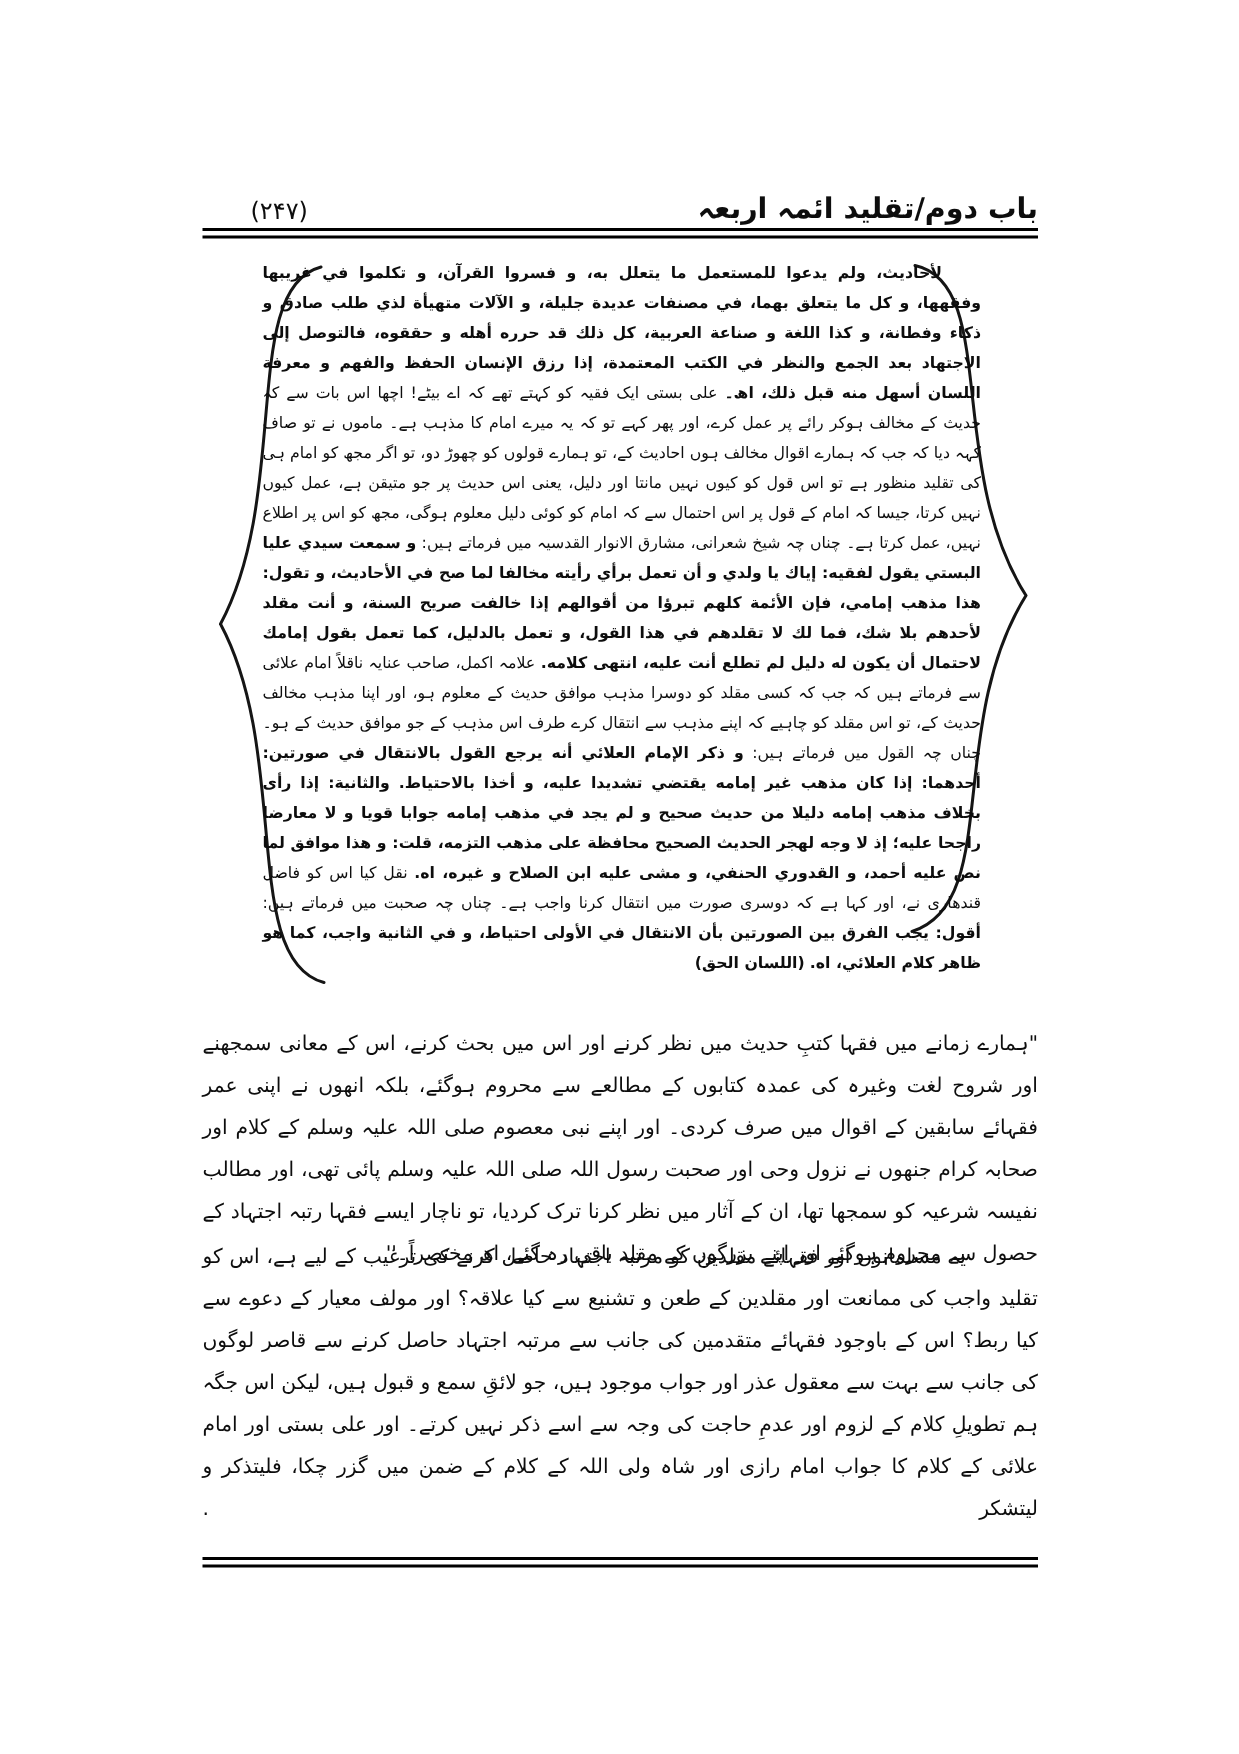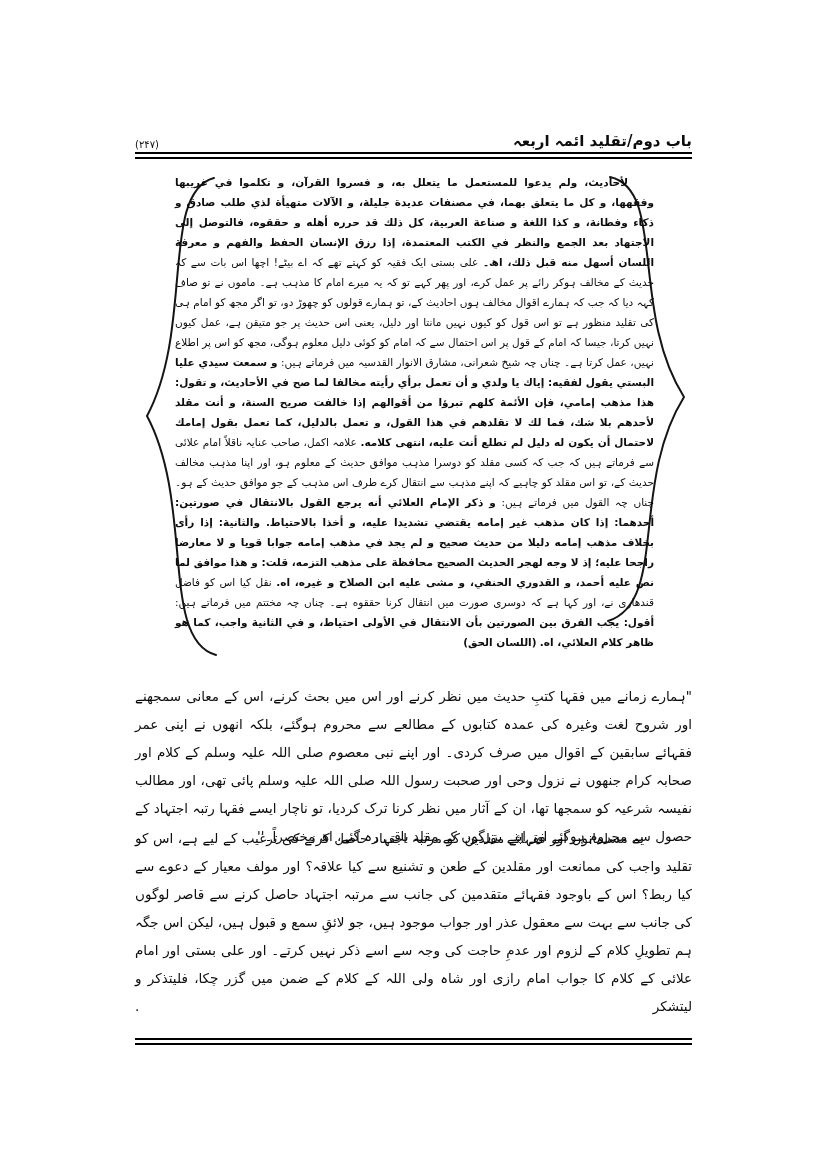--- a/index.html
+++ b/index.html
@@ -5,22 +5,22 @@
   html,body{margin:0;padding:0;}
   body{
     width:826px;height:1169px;background:#ffffff;color:#0d0d0d;
     font-family:"DejaVu Sans", sans-serif;
     position:relative;overflow:hidden;
   }
   .page{position:absolute;inset:0;background:#ffffff;}
   .col{position:absolute;left:135px;width:557px;direction:rtl;}
   
   .header{top:124px;height:26px;display:flex;justify-content:space-between;align-items:flex-end;}
-  .chapter-title{font-size:15px;font-weight:bold;}
-  .page-number{font-size:10px;direction:ltr;}
+  .chapter-title{font-size:19px;font-weight:bold;}
+  .page-number{font-size:16px;direction:ltr;margin-left:32px;}
   
   .rule-double{position:absolute;left:135px;width:557px;height:3px;
     border-top:2px solid #000;border-bottom:2px solid #000;}
   .rule-top{top:152px;}
   .rule-bottom{top:1038px;}
   
   .matn-wrap{top:172px;height:478px;overflow:hidden;padding:0 38px 0 40px;box-sizing:border-box;}
   .matn{
     margin:0;font-size:10.5px;line-height:20px;
     text-align:justify;text-align-last:right;
@@ -60,21 +60,21 @@
     </g>
   </svg>
 
   <div class="col matn-wrap">
     <p class="matn">
       <span class="run-arabic indent">لأحاديث، ولم يدعوا للمستعمل ما يتعلل به، و فسروا القرآن، و تكلموا في غريبها وفقهها، و كل ما يتعلق بهما، في مصنفات عديدة جليلة، و الآلات متهيأة لذي طلب صادق و ذكاء وفطانة، و كذا اللغة و صناعة العربية، كل ذلك قد حرره أهله و حققوه، فالتوصل إلى الاجتهاد بعد الجمع والنظر في الكتب المعتمدة، إذا رزق الإنسان الحفظ والفهم و معرفة اللسان أسهل منه قبل ذلك، اھ۔</span>
       <span class="run-urdu">علی بستی ایک فقیہ کو کہتے تھے کہ اے بیٹے! اچھا اس بات سے کہ حدیث کے مخالف ہوکر رائے پر عمل کرے، اور پھر کہے تو کہ یہ میرے امام کا مذہب ہے۔ ماموں نے تو صاف کہہ دیا کہ جب کہ ہمارے اقوال مخالف ہوں احادیث کے، تو ہمارے قولوں کو چھوڑ دو، تو اگر مجھ کو امام ہی کی تقلید منظور ہے تو اس قول کو کیوں نہیں مانتا اور دلیل، یعنی اس حدیث پر جو متیقن ہے، عمل کیوں نہیں کرتا، جیسا کہ امام کے قول پر اس احتمال سے کہ امام کو کوئی دلیل معلوم ہوگی، مجھ کو اس پر اطلاع نہیں، عمل کرتا ہے۔ چناں چہ شیخ شعرانی، مشارق الانوار القدسیہ میں فرماتے ہیں:</span>
       <span class="run-arabic">و سمعت سيدي عليا البستي يقول لفقيه: إياك يا ولدي و أن تعمل برأي رأيته مخالفا لما صح في الأحاديث، و تقول: هذا مذهب إمامي، فإن الأئمة كلهم تبرؤا من أقوالهم إذا خالفت صريح السنة، و أنت مقلد لأحدهم بلا شك، فما لك لا تقلدهم في هذا القول، و تعمل بالدليل، كما تعمل بقول إمامك لاحتمال أن يكون له دليل لم تطلع أنت عليه، انتهى كلامه.</span>
       <span class="run-urdu">علامہ اکمل، صاحب عنایہ ناقلاً امام علائی سے فرماتے ہیں کہ جب کہ کسی مقلد کو دوسرا مذہب موافق حدیث کے معلوم ہو، اور اپنا مذہب مخالف حدیث کے، تو اس مقلد کو چاہیے کہ اپنے مذہب سے انتقال کرے طرف اس مذہب کے جو موافق حدیث کے ہو۔ چناں چہ القول میں فرماتے ہیں:</span>
       <span class="run-arabic">و ذكر الإمام العلائي أنه يرجع القول بالانتقال في صورتين: أحدهما: إذا كان مذهب غير إمامه يقتضي تشديدا عليه، و أخذا بالاحتياط. والثانية: إذا رأى بخلاف مذهب إمامه دليلا من حديث صحيح و لم يجد في مذهب إمامه جوابا قويا و لا معارضا راجحا عليه؛ إذ لا وجه لهجر الحديث الصحيح محافظة على مذهب التزمه، قلت: و هذا موافق لما نص عليه أحمد، و القدوري الحنفي، و مشى عليه ابن الصلاح و غيره، اه.</span>
-      <span class="run-urdu">نقل کیا اس کو فاضل قندھاری نے، اور کہا ہے کہ دوسری صورت میں انتقال کرنا حققوه ہے۔ چناں چہ مختتم میں فرماتے ہیں:</span>
+      <span class="run-urdu">نقل کیا اس کو فاضل قندھاری نے، اور کہا ہے کہ دوسری صورت میں انتقال کرنا واجب ہے۔ چناں چہ صحبت میں فرماتے ہیں:</span>
       <span class="run-arabic">أقول: يجب الفرق بين الصورتين بأن الانتقال في الأولى احتياط، و في الثانية واجب، كما هو ظاهر كلام العلائي، اه.</span>
       <span class="run-source">(اللسان الحق)</span>
     </p>
   </div>
 
 
   <div class="col quote-para">
     <p class="para">"ہمارے زمانے میں فقہا کتبِ حدیث میں نظر کرنے اور اس میں بحث کرنے، اس کے معانی سمجھنے اور شروح لغت وغیرہ کی عمدہ کتابوں کے مطالعے سے محروم ہوگئے، بلکہ انھوں نے اپنی عمر فقہائے سابقین کے اقوال میں صرف کردی۔ اور اپنے نبی معصوم صلی اللہ علیہ وسلم کے کلام اور صحابہ کرام جنھوں نے نزول وحی اور صحبت رسول اللہ صلی اللہ علیہ وسلم پائی تھی، اور مطالب نفیسہ شرعیہ کو سمجھا تھا، ان کے آثار میں نظر کرنا ترک کردیا، تو ناچار ایسے فقہا رتبہ اجتہاد کے حصول سے محروم ہوگئے اور اپنے بزرگوں کے مقلد باقی رہ گئے، اھ مختصراً۔''</p>
   </div>
 

